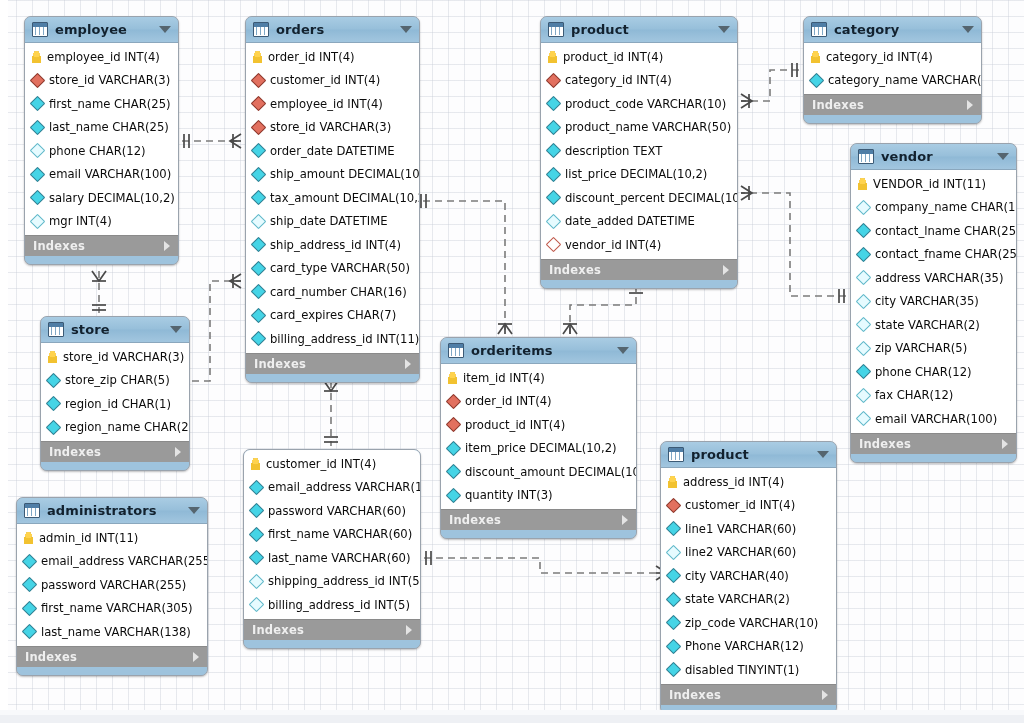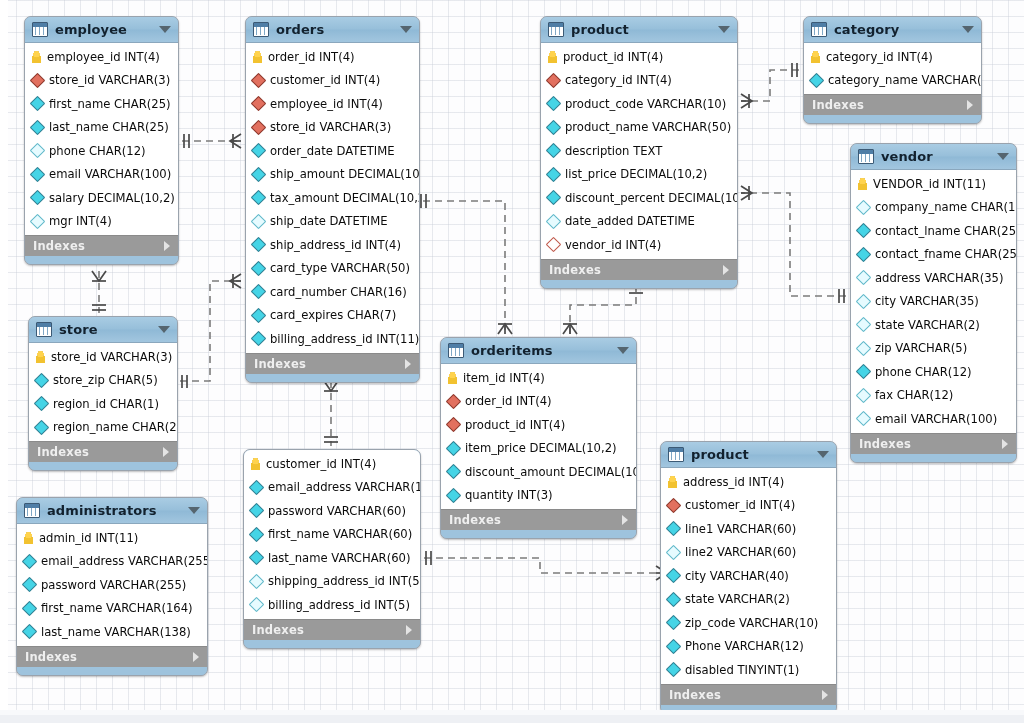--- a/index.html
+++ b/index.html
@@ -431,21 +431,21 @@
             <span class="mk d opt"></span>
             <span>email VARCHAR(100)</span>
           </div>
         </div>
         <div class="tbl-foot">
           <span class="lbl">Indexes</span>
           <span class="arr"></span>
         </div>
         <div class="tbl-skirt"></div>
       </div>
-      <div class="tbl" style="left: 28px; top: 316px; width: 148px;">
+      <div class="tbl" style="left: 40px; top: 316px; width: 148px;">
         <div class="tbl-head">
           <span class="tbl-icon"></span>
           <span class="tbl-title">store</span>
           <span class="tbl-caret"></span>
         </div>
         <div class="tbl-body">
           <div class="col">
             <span class="mk pk"></span>
             <span>store_id VARCHAR(3)</span>
           </div>
@@ -607,21 +607,21 @@
           <div class="col">
             <span class="mk d req"></span>
             <span>email_address VARCHAR(255)</span>
           </div>
           <div class="col">
             <span class="mk d req"></span>
             <span>password VARCHAR(255)</span>
           </div>
           <div class="col">
             <span class="mk d req"></span>
-            <span>first_name VARCHAR(164)</span>
+            <span>first_name VARCHAR(305)</span>
           </div>
           <div class="col">
             <span class="mk d req"></span>
             <span>last_name VARCHAR(138)</span>
           </div>
         </div>
         <div class="tbl-foot">
           <span class="lbl">Indexes</span>
           <span class="arr"></span>
         </div>

